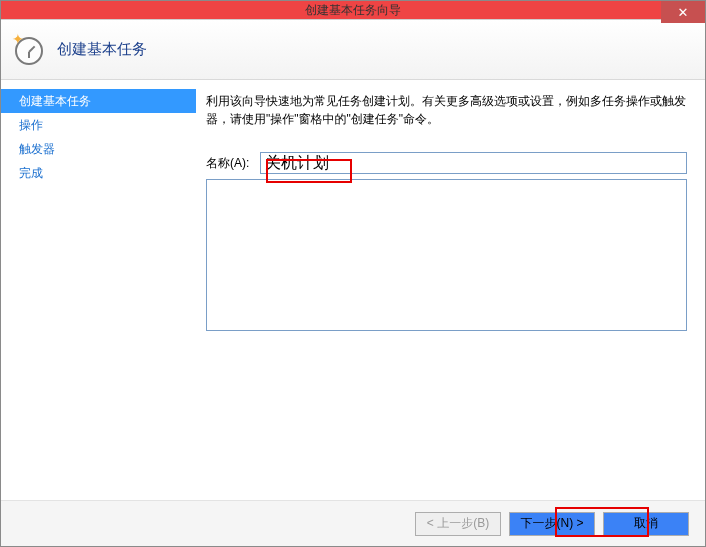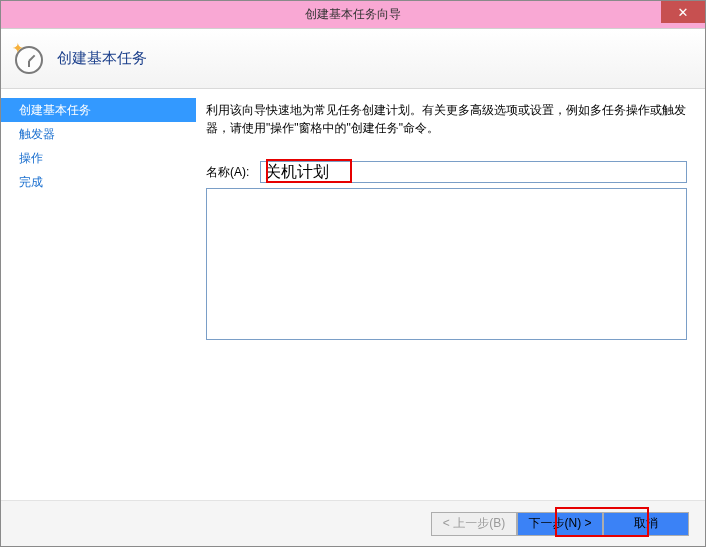--- a/index.html
+++ b/index.html
@@ -12,22 +12,22 @@
     background: #fff;
   }
   .window {
     width: 706px; height: 547px;
     border: 1px solid #8a8a8a;
     display: flex;
     flex-direction: column;
     position: relative;
   }
   .titlebar {
-    height: 28px;
-    background: #f9a8d4;
+    height: 19px;
+    background: #ef4444;
     border-bottom: 1px solid #d0d0d0;
     display: flex;
     align-items: center;
     justify-content: center;
     position: relative;
   }
   .titlebar .title {
     font-size: 12px;
     color: #333;
   }
@@ -159,20 +159,21 @@
     resize: none;
     outline: none;
   }
   .footer {
     height: 46px;
     border-top: 1px solid #e3e3e3;
     display: flex;
     align-items: center;
     justify-content: flex-end;
     padding: 0 16px;
+    gap: 8px;
     background: #f5f5f5;
   }
   .btn {
     min-width: 86px;
     height: 24px;
     border: 1px solid #adadad;
     background: #3b82f6;
     font-size: 12px;
     font-family: inherit;
     cursor: pointer;
@@ -214,22 +215,22 @@
     <div class="header-icon">
       <div class="clock"></div>
       <div class="spark">✦</div>
     </div>
     <div class="header-title">创建基本任务</div>
   </div>
 
   <div class="body">
     <div class="sidebar">
       <div class="nav-item active"><span>创建基本任务</span></div>
+      <div class="nav-item"><span>操作</span></div>
       <div class="nav-item"><span>触发器</span></div>
-      <div class="nav-item"><span>操作</span></div>
       <div class="nav-item"><span>完成</span></div>
     </div>
 
     <div class="content">
       <div class="intro">利用该向导快速地为常见任务创建计划。有关更多高级选项或设置，例如多任务操作或触发器，请使用"操作"窗格中的"创建任务"命令。</div>
 
       <div class="form-row">
         <div class="form-label">名称(A):</div>
         <input type="text" class="name-input" value="关机计划" style="">
       </div>

